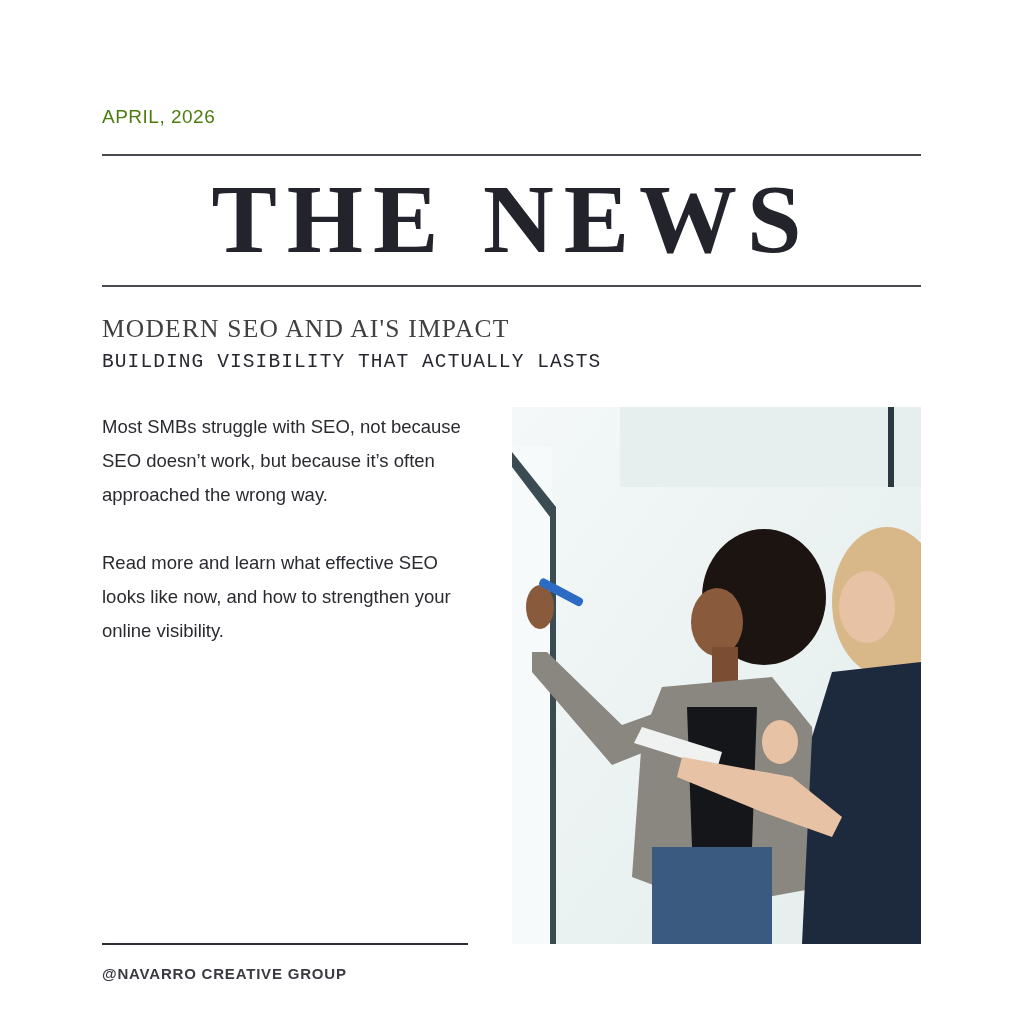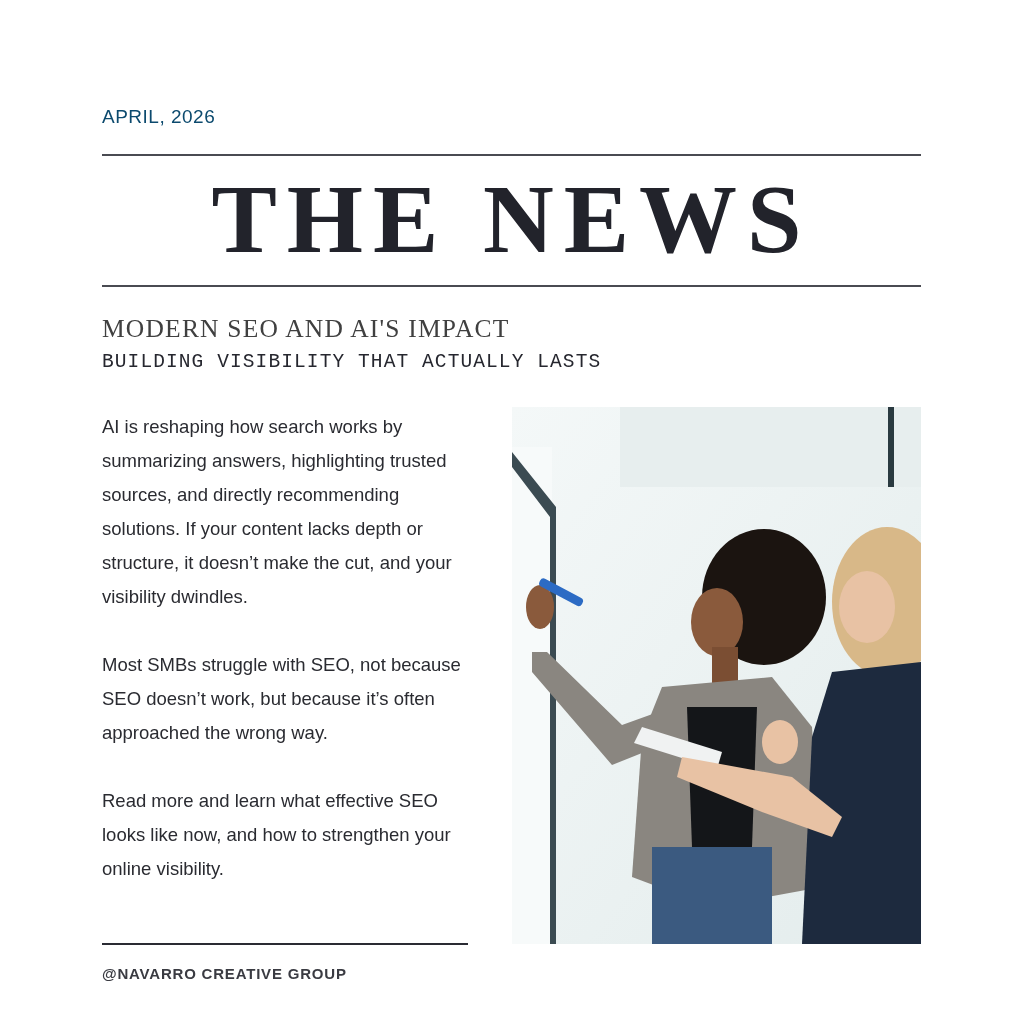--- a/index.html
+++ b/index.html
@@ -1,17 +1,17 @@
 <!DOCTYPE html>
 <html><head>
   <meta charset="utf-8">
   <style>
     html, body { margin: 0; padding: 0; background: #ffffff; }
     body { width: 1024px; height: 1024px; position: relative; overflow: hidden; color: #22232b; }
-    .date { position: absolute; left: 102px; top: 106px; font-family: "Liberation Sans", sans-serif; font-size: 19px; letter-spacing: 0.5px; color: #0c4a6e; }
+    .date { position: absolute; left: 102px; top: 106px; font-family: "Liberation Sans", sans-serif; font-size: 19px; letter-spacing: 0.5px; color: #4d7c0f; }
     .rule { position: absolute; left: 102px; width: 819px; height: 2px; background: #4a4b52; }
     .rule.top { top: 154px; }
     .rule.bottom { top: 285px; }
     .masthead { position: absolute; left: 102px; width: 819px; top: 164px; text-align: center; font-family: "Liberation Serif", serif; font-size: 98px; letter-spacing: 10px; line-height: 110px; color: #22232b; font-weight: bold; }
     .headline { position: absolute; left: 102px; top: 314px; font-family: Liberation Serif, serif; font-size: 25.5px; letter-spacing: 1.2px; color: #404040; }
     .subhead { position: absolute; left: 102px; top: 351px; font-family: Liberation Mono, monospace; font-size: 19.5px; letter-spacing: 1.1px; color: #26272f; }
     .body { position: absolute; left: 102px; top: 410px; width: 370px; font-family: "Liberation Sans", sans-serif; font-size: 18.5px; line-height: 34px; color: #2a2b31; }
     .body p { margin: 0 0 34px 0; }
     .body p.last { margin-bottom: 0; }
     .cta-line { position: absolute; left: 102px; top: 943px; width: 366px; height: 2px; background: #2a2b33; }
@@ -23,21 +23,20 @@
 
 <div class="date">APRIL, 2026</div>
 <div class="rule top"></div>
 <div class="masthead">THE NEWS</div>
 <div class="rule bottom"></div>
 
 <div class="headline">MODERN SEO AND AI'S IMPACT</div>
 <div class="subhead">BUILDING VISIBILITY THAT ACTUALLY LASTS</div>
 
 <div class="body">
-  <p>AI is reshaping how search works by summarizing answers, highlighting trusted sources, and directly recommending solutions. If your content lacks depth or structure, it doesn’t make the cut, and your visibility dwindles.</p>
   <p>Most SMBs struggle with SEO, not because SEO doesn’t work, but because it’s often approached the wrong way.</p>
   <p class="last">Read more and learn what effective SEO looks like now, and how to strengthen your online visibility.</p>
 </div>
 <div class="cta-line"></div>
 
 <div class="signature">@NAVARRO CREATIVE GROUP</div>
 
 <div class="photo" title="Two women in an office writing on a glass whiteboard, one holding a tablet">
   <svg width="409" height="537" viewBox="0 0 409 537">
     <defs>

